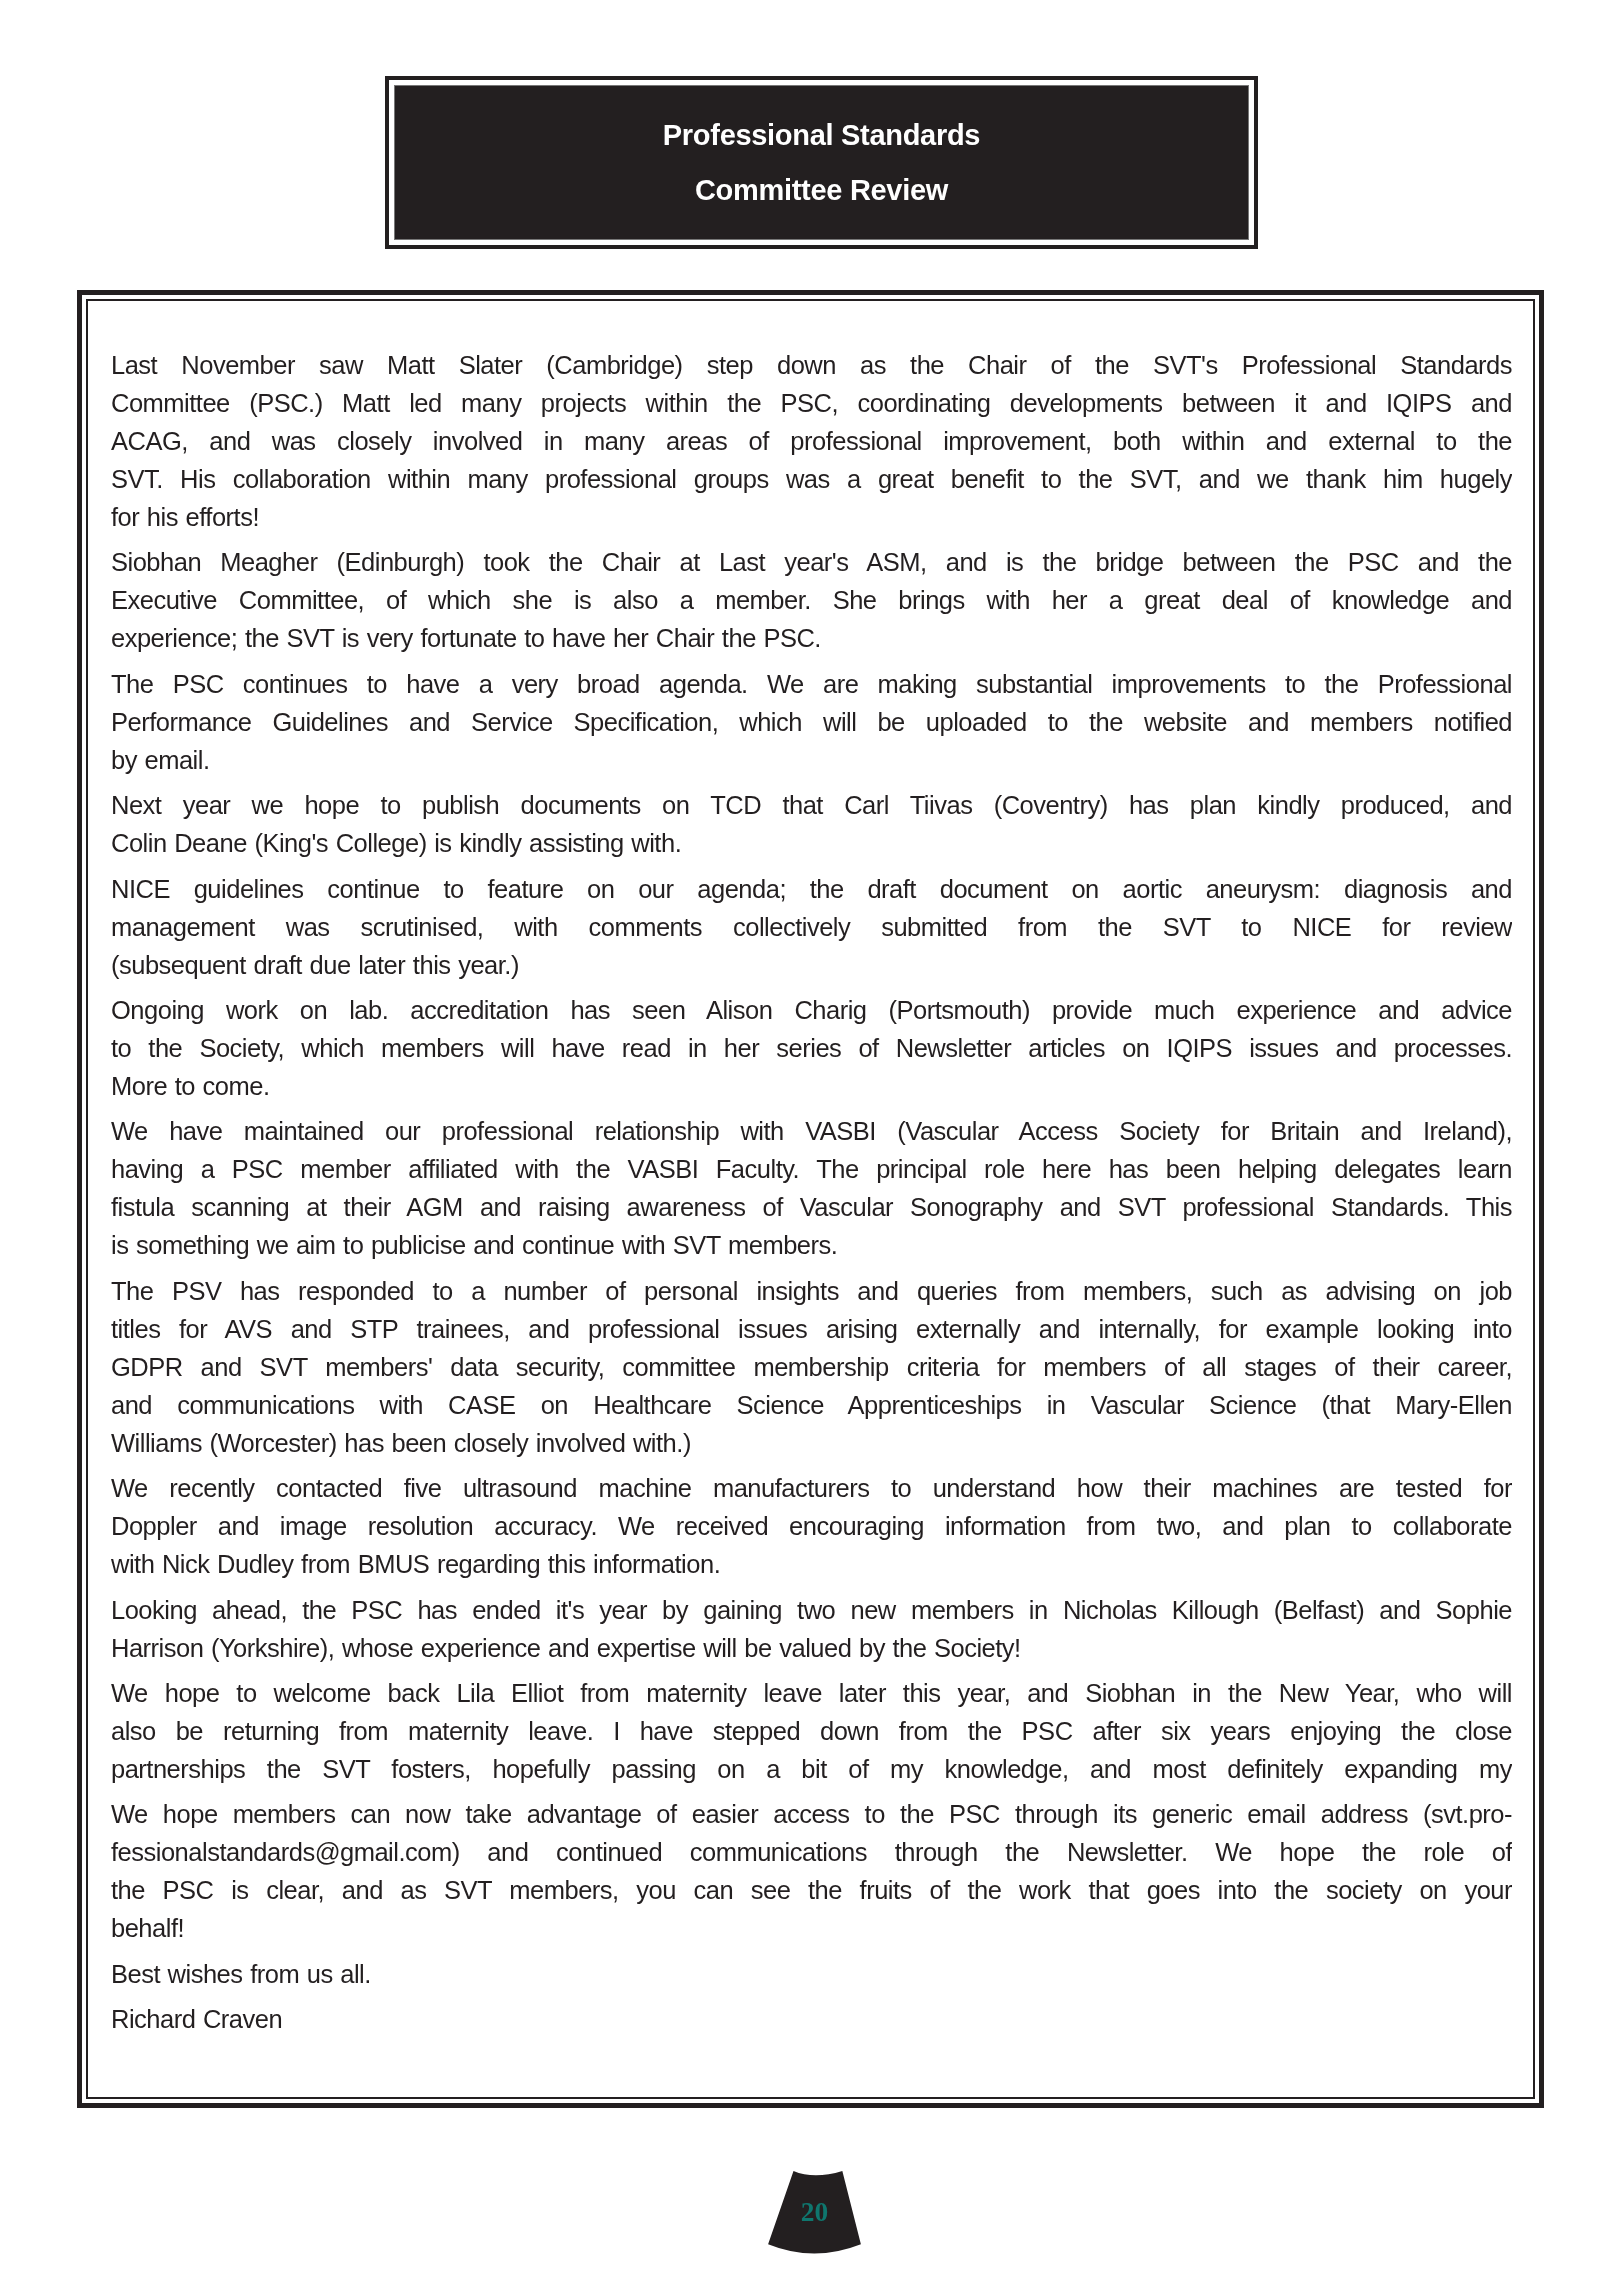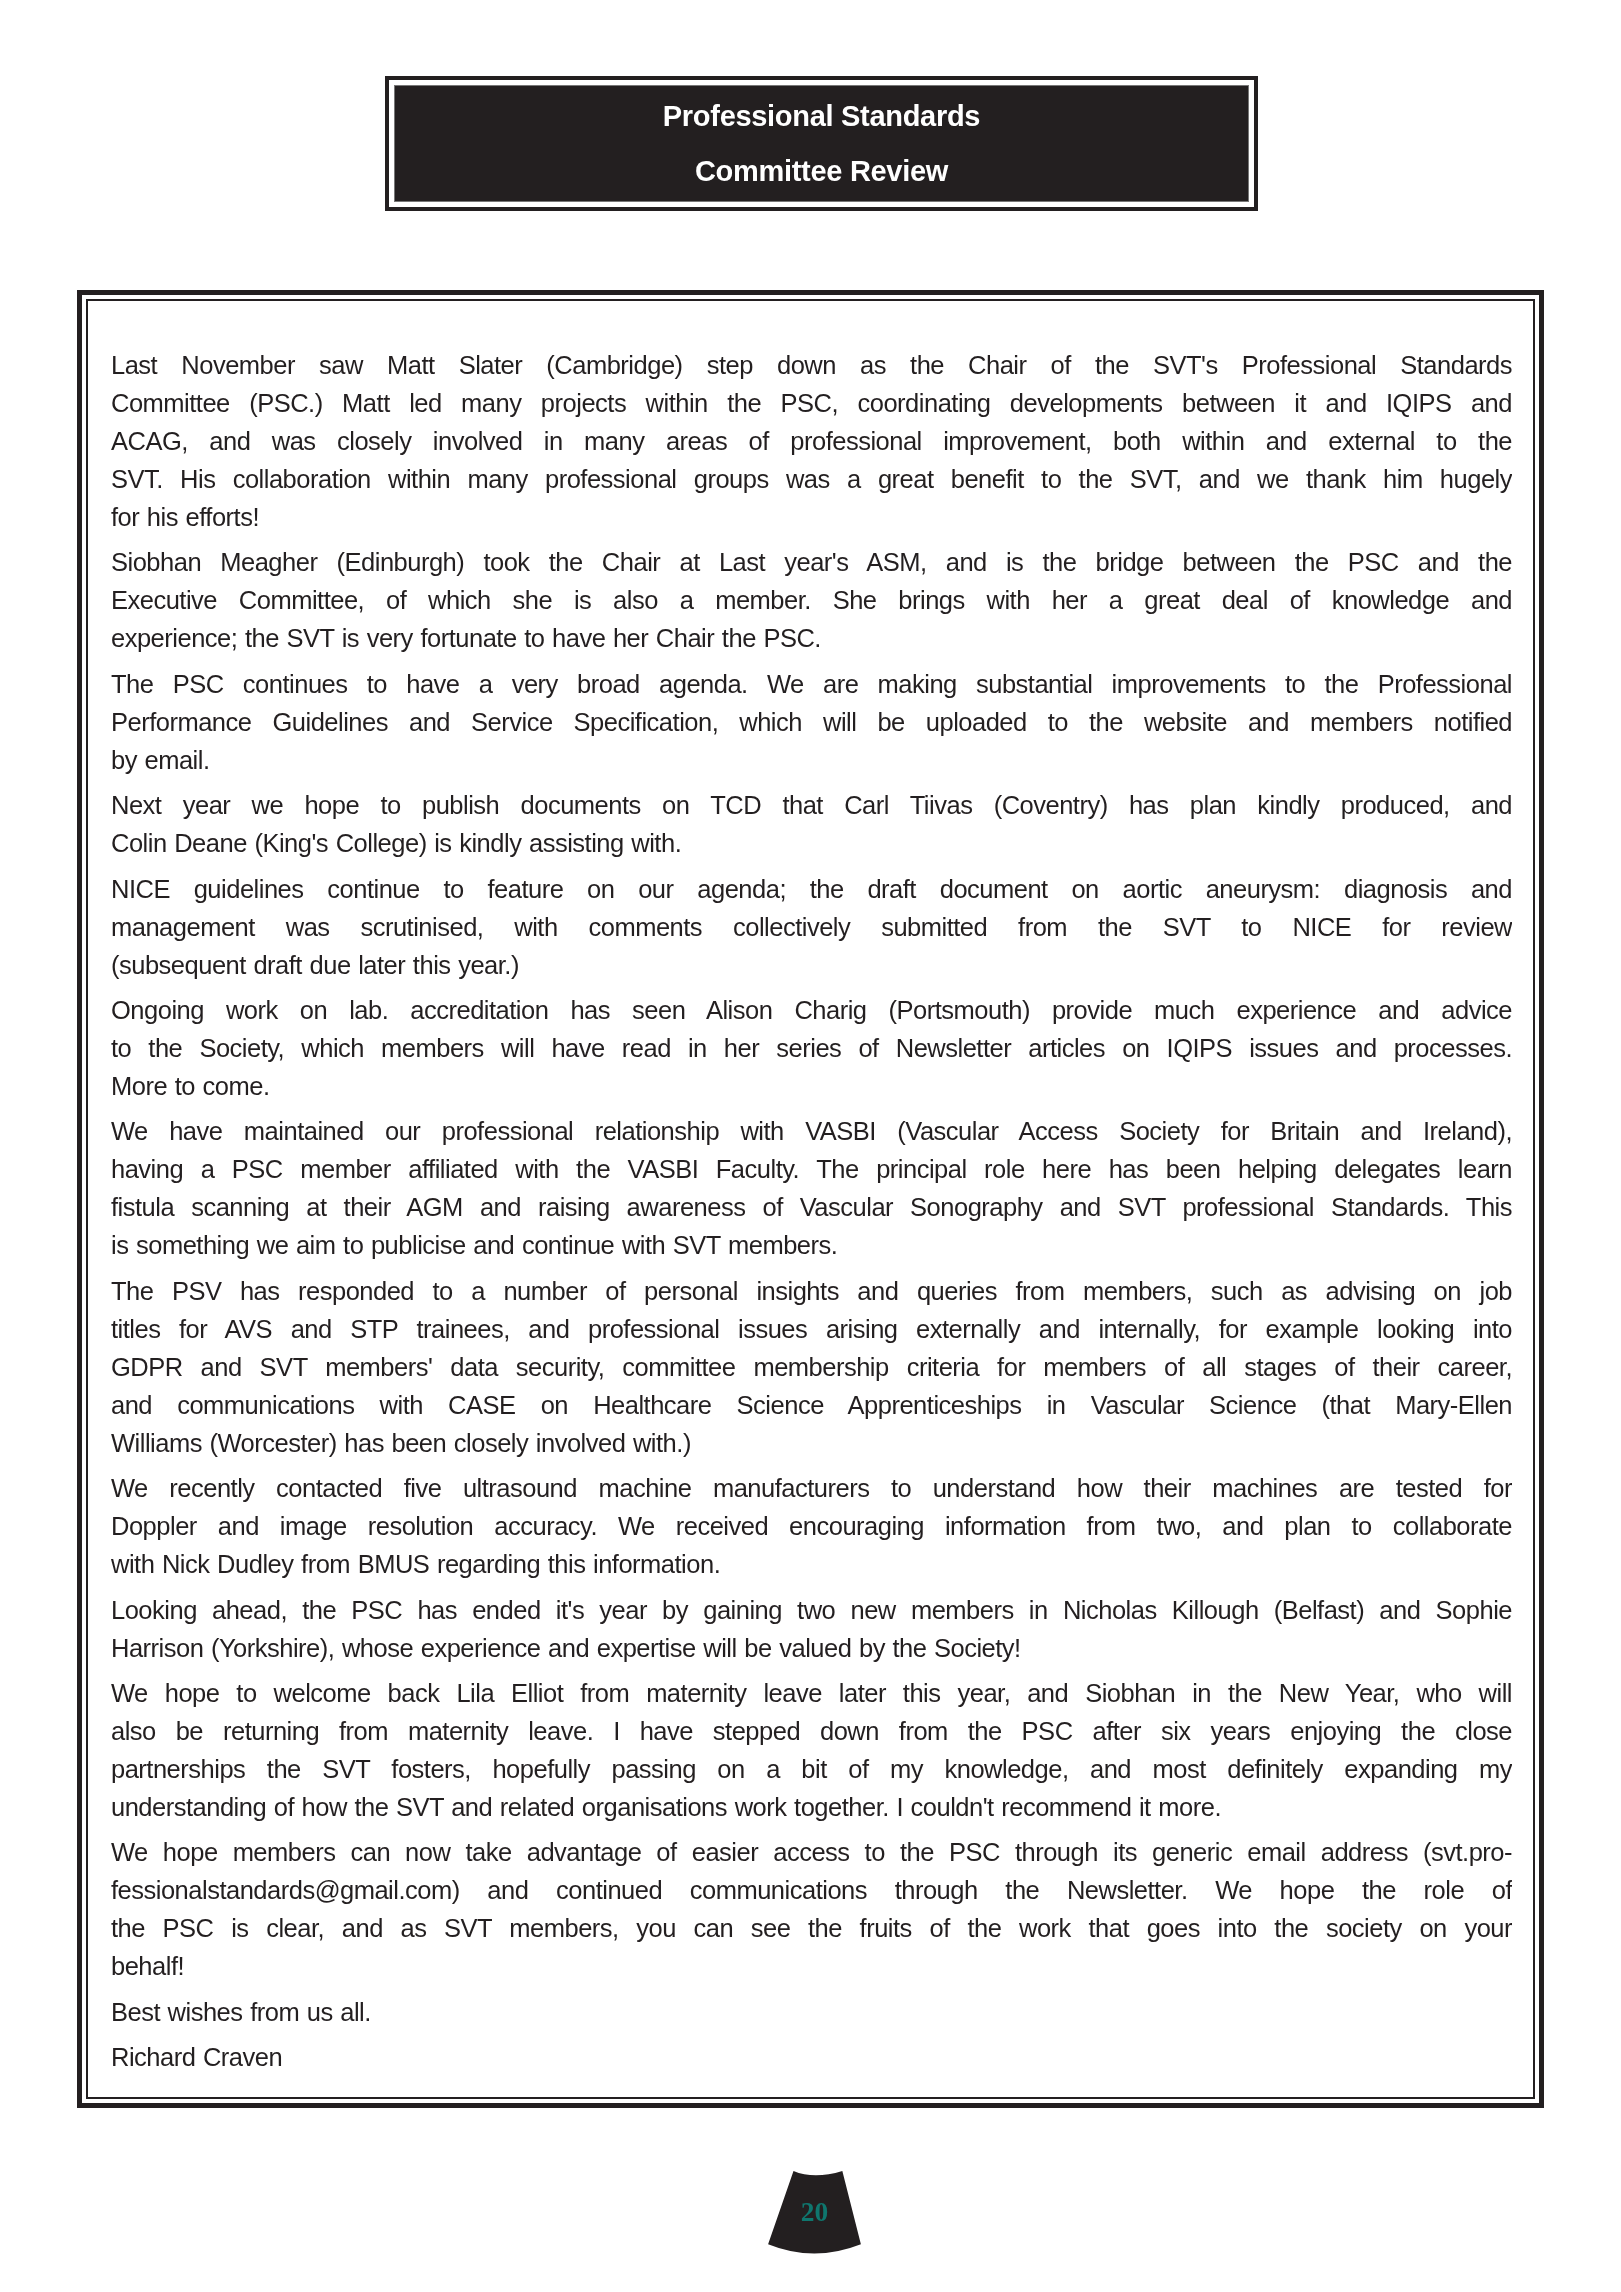--- a/index.html
+++ b/index.html
@@ -1,17 +1,17 @@
 <!DOCTYPE html>
 <html><head>
 <meta charset="utf-8">
 <style>
   html,body{margin:0;padding:0;background:#ffffff;}
   body{width:1621px;height:2293px;position:relative;overflow:hidden;font-family:"Liberation Sans",sans-serif;color:#231f20;}
-  .title-box{position:absolute;left:385px;top:76px;width:873px;height:135px;border:4.9px solid #231f20;box-sizing:border-box;background:#fff;}
+  .title-box{position:absolute;left:385px;top:76px;width:873px;height:173px;border:4.9px solid #231f20;box-sizing:border-box;background:#fff;}
   .title-inner{position:absolute;left:4.9px;top:4.9px;right:4.9px;bottom:4.9px;background:#231f20;border:1px solid #777;display:flex;flex-direction:column;align-items:center;justify-content:center;}
   .title-line{color:#fff;font-weight:bold;font-size:29px;line-height:55px;letter-spacing:-0.3px;}
   .frame{position:absolute;left:77px;top:290px;width:1467px;height:1818px;border:5.9px solid #231f20;box-sizing:border-box;}
   .frame-inner{position:absolute;left:3.9px;top:3.9px;right:3.9px;bottom:3.9px;border:2px solid #231f20;}
   .body{position:absolute;left:111px;top:316px;width:1401px;margin-top:30px;}
   .para{margin:0 0 7.4px 0;}
   .line{display:block;font-size:25.5px;line-height:38px;height:38px;white-space:nowrap;text-align:justify;text-align-last:justify;letter-spacing:-0.5px;word-spacing:1px;overflow:hidden;}
   .line.last{text-align-last:left;}
   .badge{position:absolute;left:768px;top:2170px;width:93px;height:84px;}
   .badge svg{position:absolute;left:0;top:0;}
@@ -82,21 +82,20 @@
       <span class="line last">with Nick Dudley from BMUS regarding this information.</span>
     </div>
     <div class="para">
       <span class="line">Looking ahead, the PSC has ended it's year by gaining two new members in Nicholas Killough (Belfast) and Sophie</span>
       <span class="line last">Harrison (Yorkshire), whose experience and expertise will be valued by the Society!</span>
     </div>
     <div class="para">
       <span class="line">We hope to welcome back Lila Elliot from maternity leave later this year, and Siobhan in the New Year, who will</span>
       <span class="line">also be returning from maternity leave. I have stepped down from the PSC after six years enjoying the close</span>
       <span class="line">partnerships the SVT fosters, hopefully passing on a bit of my knowledge, and most definitely expanding my</span>
-      <span class="line last">understanding of how the SVT and related organisations work together. I couldn't recommend it more.</span>
     </div>
     <div class="para">
       <span class="line">We hope members can now take advantage of easier access to the PSC through its generic email address (svt.pro-</span>
       <span class="line">fessionalstandards@gmail.com) and continued communications through the Newsletter. We hope the role of</span>
       <span class="line">the PSC is clear, and as SVT members, you can see the fruits of the work that goes into the society on your</span>
       <span class="line last">behalf!</span>
     </div>
     <div class="para">
       <span class="line last">Best wishes from us all.</span>
     </div>

